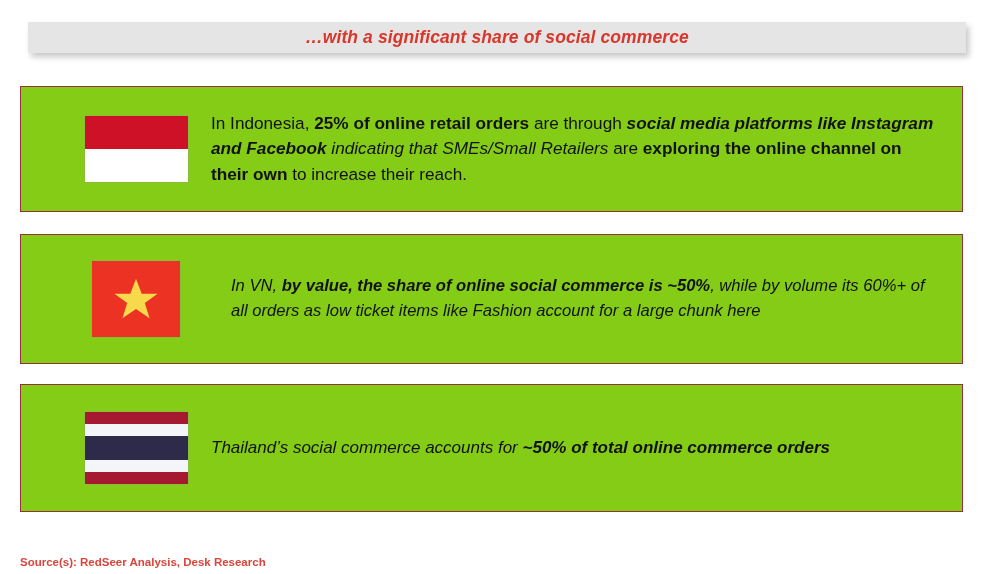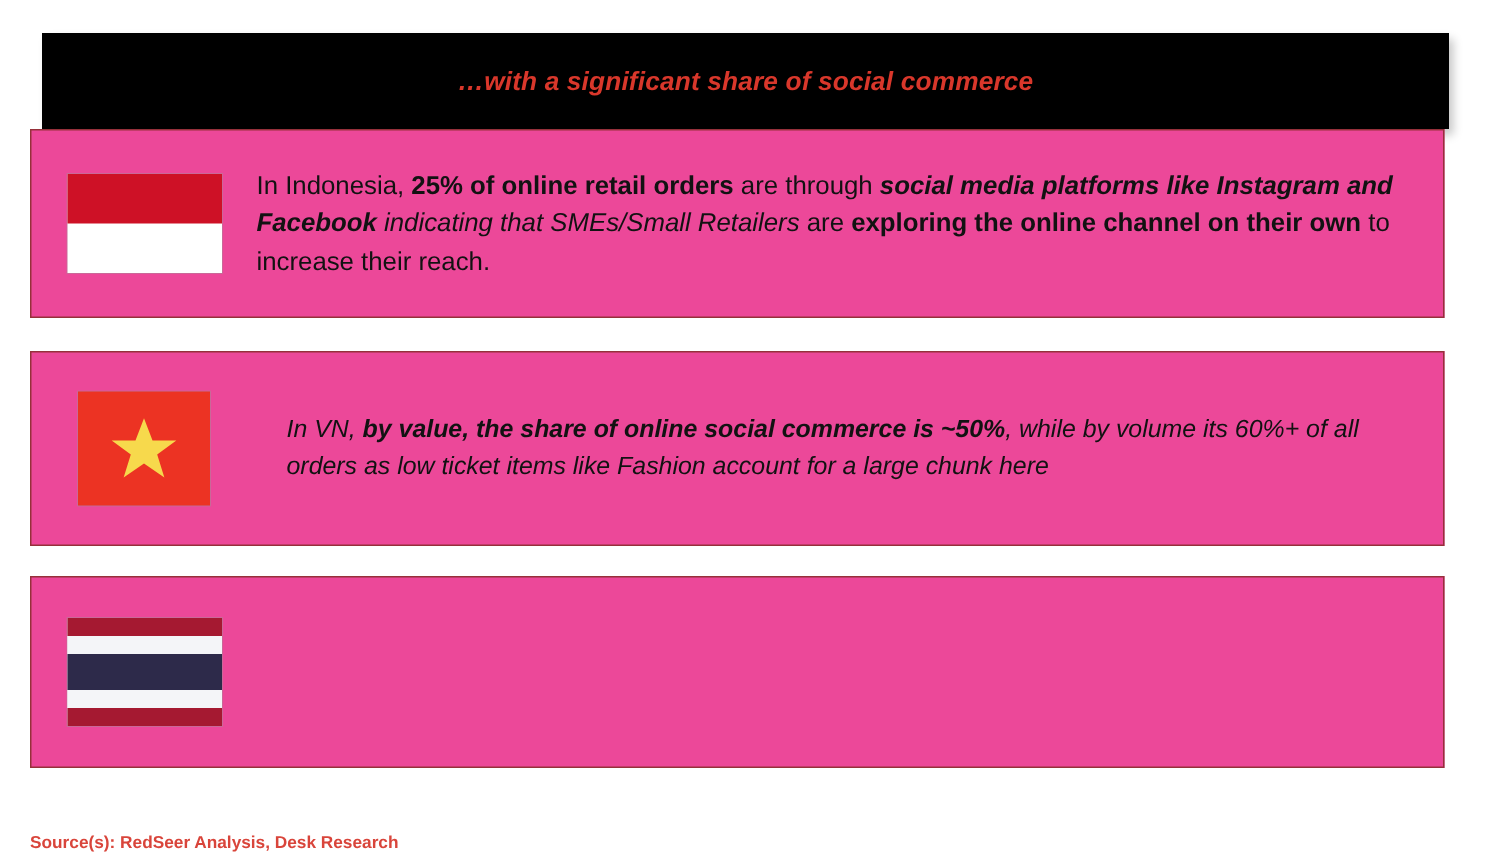--- a/index.html
+++ b/index.html
@@ -16,22 +16,22 @@
     overflow: hidden;
     position: relative;
   }
 
   
   .header-banner {
     position: absolute;
     left: 28px;
     top: 22px;
     width: 938px;
-    height: 64px;
-    background: #000000;
+    height: 31px;
+    background: #e5e5e5;
     box-shadow: 3px 4px 6px rgba(0,0,0,0.22);
     display: flex;
     align-items: center;
     justify-content: center;
     box-sizing: border-box;
   }
   .header-title {
     font-size: 17.5px;
     font-weight: bold;
     font-style: italic;
@@ -39,24 +39,25 @@
     letter-spacing: 0.1px;
     white-space: nowrap;
   }
 
   
   .box {
     position: absolute;
     left: 20px;
     width: 943px;
     border: 1.3px solid #96303a;
-    background: #ec4899;
+    background: #84cc16;
     box-sizing: border-box;
     display: flex;
     align-items: center;
+    padding-left: 40px;
   }
   .box-1 { top: 86px;  height: 126px; }
   .box-2 { top: 234px; height: 130px; }
   .box-3 { top: 384px; height: 128px; }
 
   .flag-cell {
     flex: 0 0 auto;
     width: 150px;
     display: flex;
     align-items: center;
@@ -186,15 +187,20 @@
 <div class="box box-3">
   <div class="flag-cell">
     <div class="flag flag-th">
       <div class="s-red s1"></div>
       <div class="s-white s2"></div>
       <div class="s-navy s3"></div>
       <div class="s-white s4"></div>
       <div class="s-red s5"></div>
     </div>
   </div>
+  <div class="text-cell">
+    <p class="para single-line">
+      <span>Thailand’s social commerce accounts for </span><span class="bi">~50% of total online commerce orders</span>
+    </p>
+  </div>
 </div>
 
 <div class="source-line">Source(s): RedSeer Analysis, Desk Research</div>
 
 </body></html>

